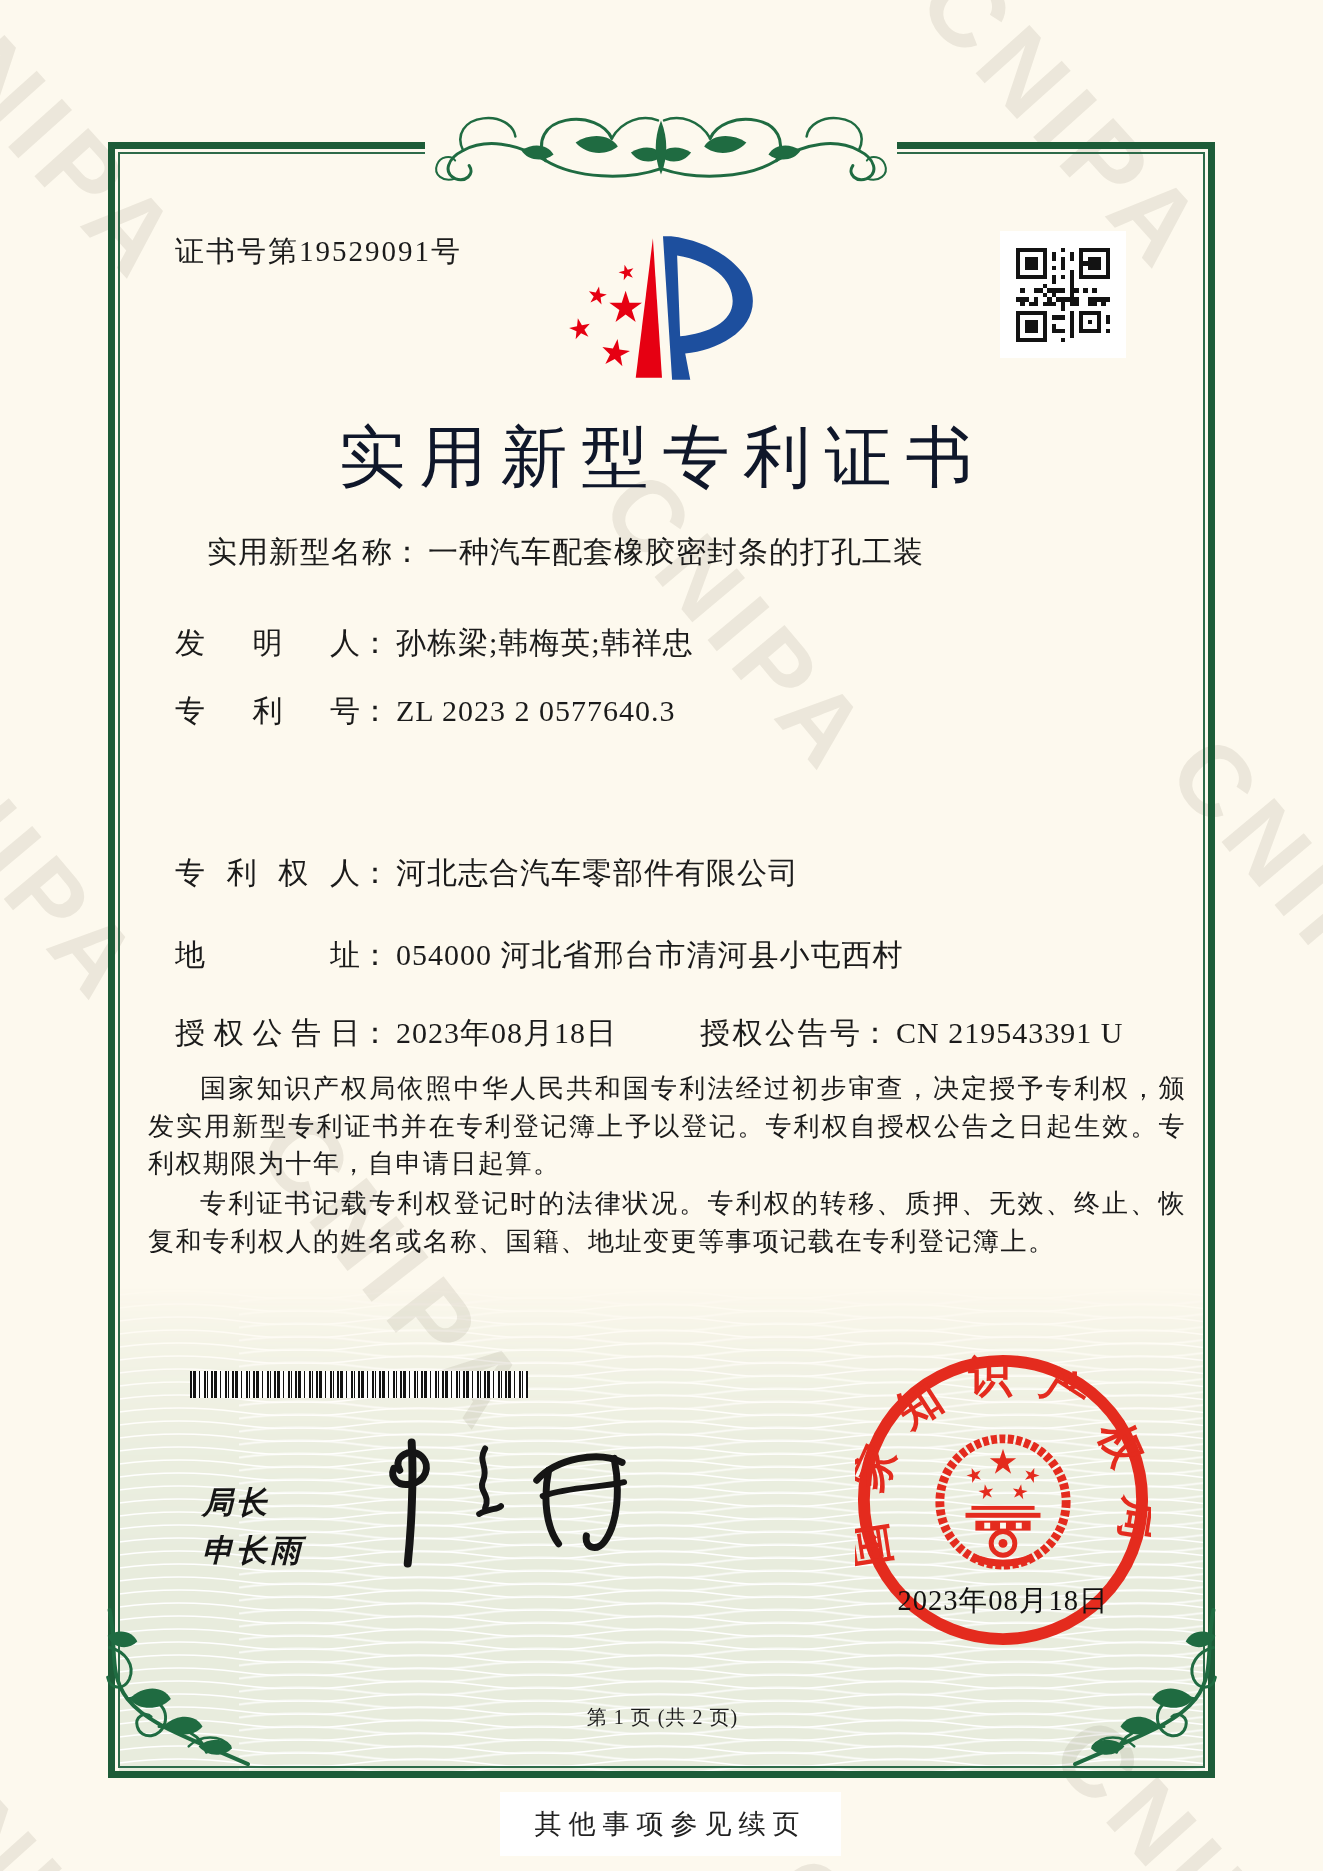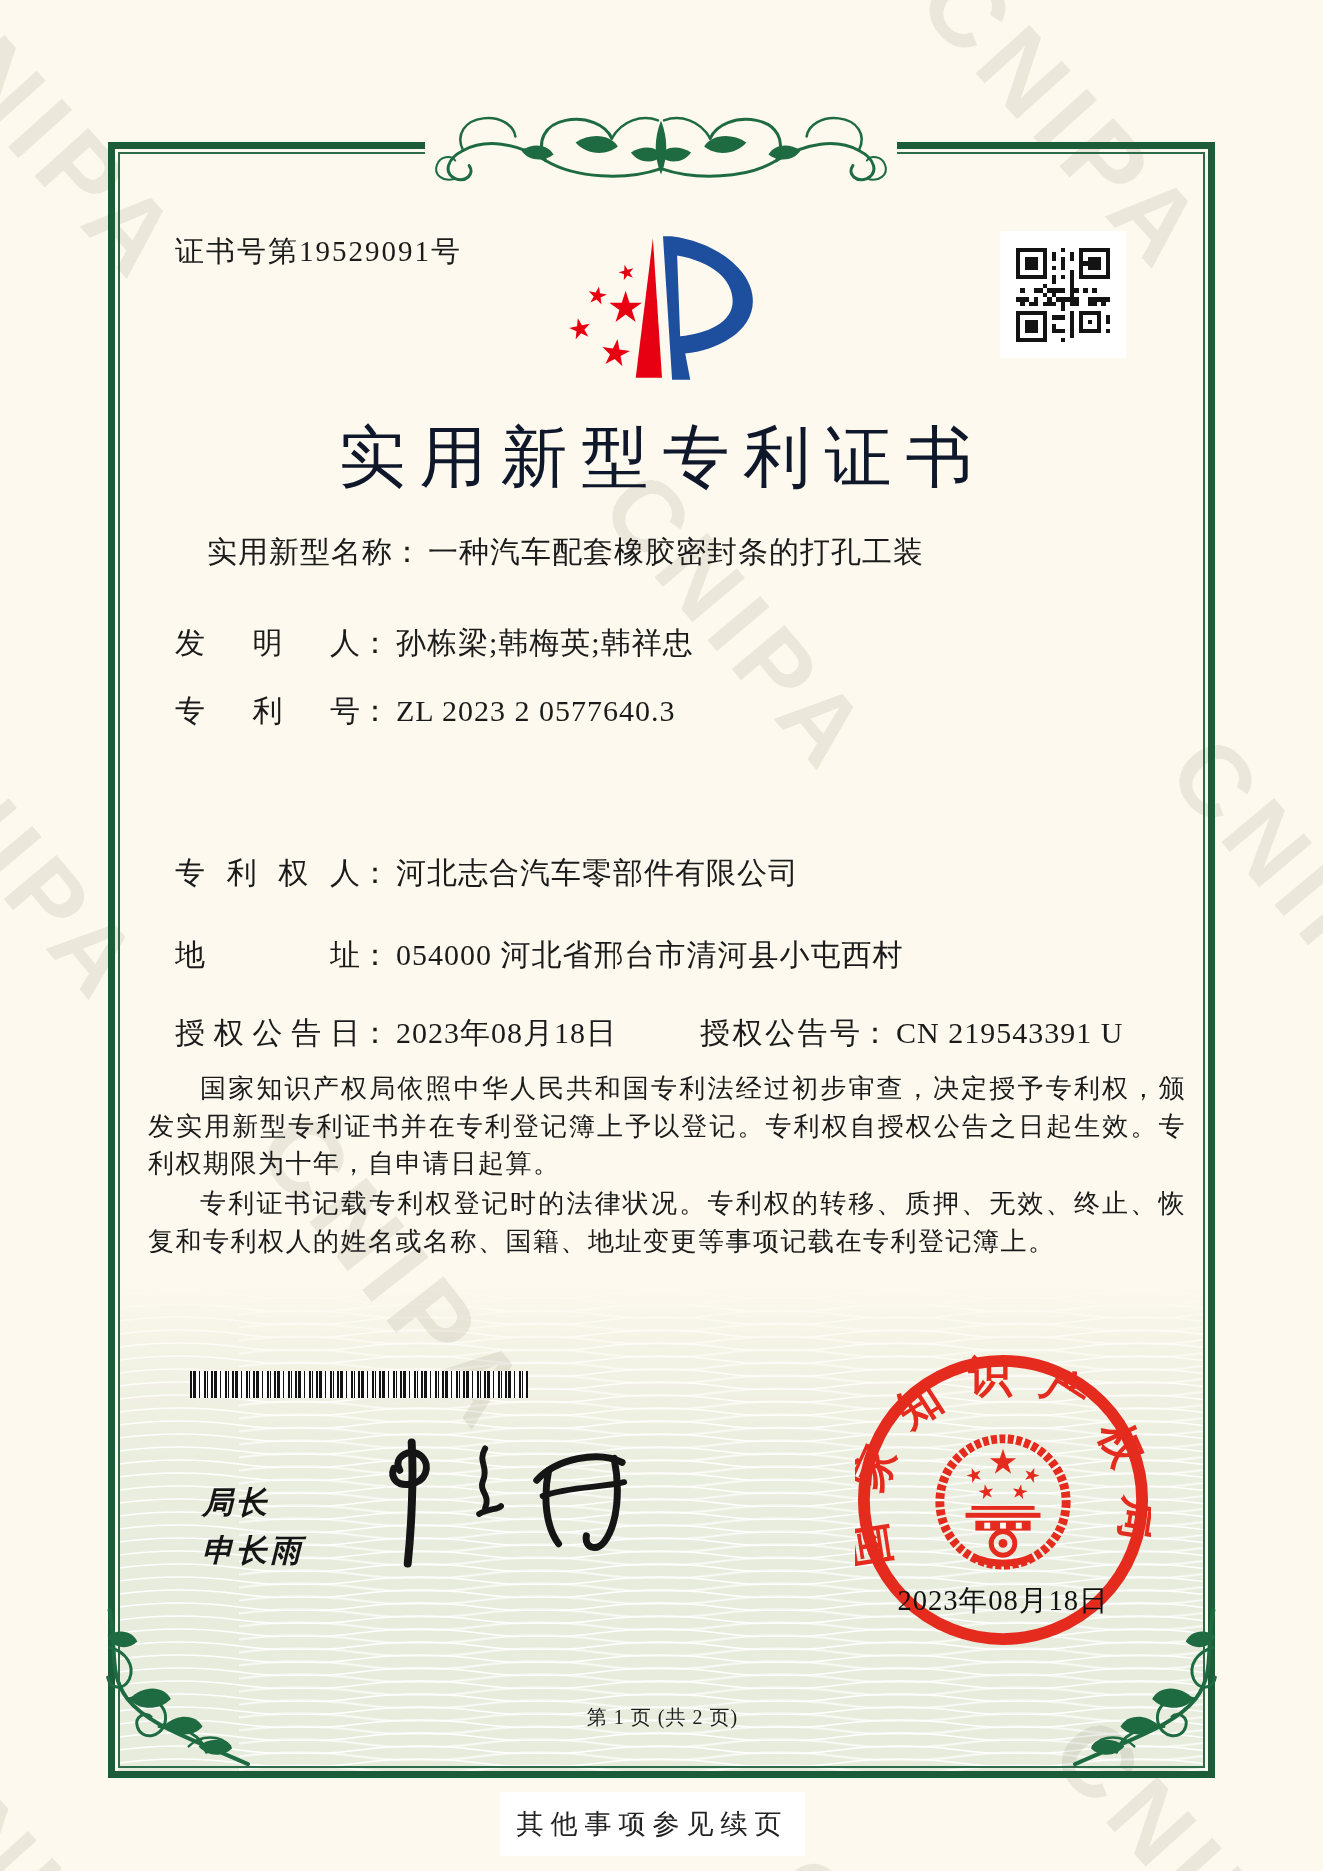--- a/index.html
+++ b/index.html
@@ -50,21 +50,21 @@
     text-align:justify; text-indent:2em; letter-spacing:1.5px; }
   .barcode{ position:absolute; left:190px; top:1371px; width:338px; height:27px; background:#fff;
     background-image:repeating-linear-gradient(90deg,#131313 0 2px,#fff 2px 3px,#131313 3px 6px,#fff 6px 9px,#131313 9px 10px,#fff 10px 14px,#131313 14px 16px,#fff 16px 17px,#131313 17px 18px,#fff 18px 21px);
   }
   .signature{ position:absolute; left:368px; top:1436px; width:268px; height:150px; }
   .signer-title,.signer-name{ position:absolute; left:202px; font-size:31px; font-weight:600;
     font-family:"Liberation Sans","DejaVu Sans",sans-serif; letter-spacing:3px; color:#151515;font-style:italic; }
   .signer-title{ top:1482px; } .signer-name{ top:1530px; }
   .seal{ position:absolute; left:855px; top:1352px; width:296px; height:296px; }
   .page-num{ position:absolute; left:110px; top:1704px; width:1105px; text-align:center; font-size:20px; letter-spacing:1px; }
-  .cont-box{ position:absolute; left:500px; top:1792px; width:305px; height:64px; background:#ffffff;
+  .cont-box{ position:absolute; left:500px; top:1792px; width:341px; height:64px; background:#ffffff;
     text-align:center; line-height:64px; font-size:27px; letter-spacing:7px; color:#222; }
 </style>
 </head>
 <body>
 
 <div class="page">
 
   <div class="guilloche">
     <svg width="100%" height="100%">
       <defs>

